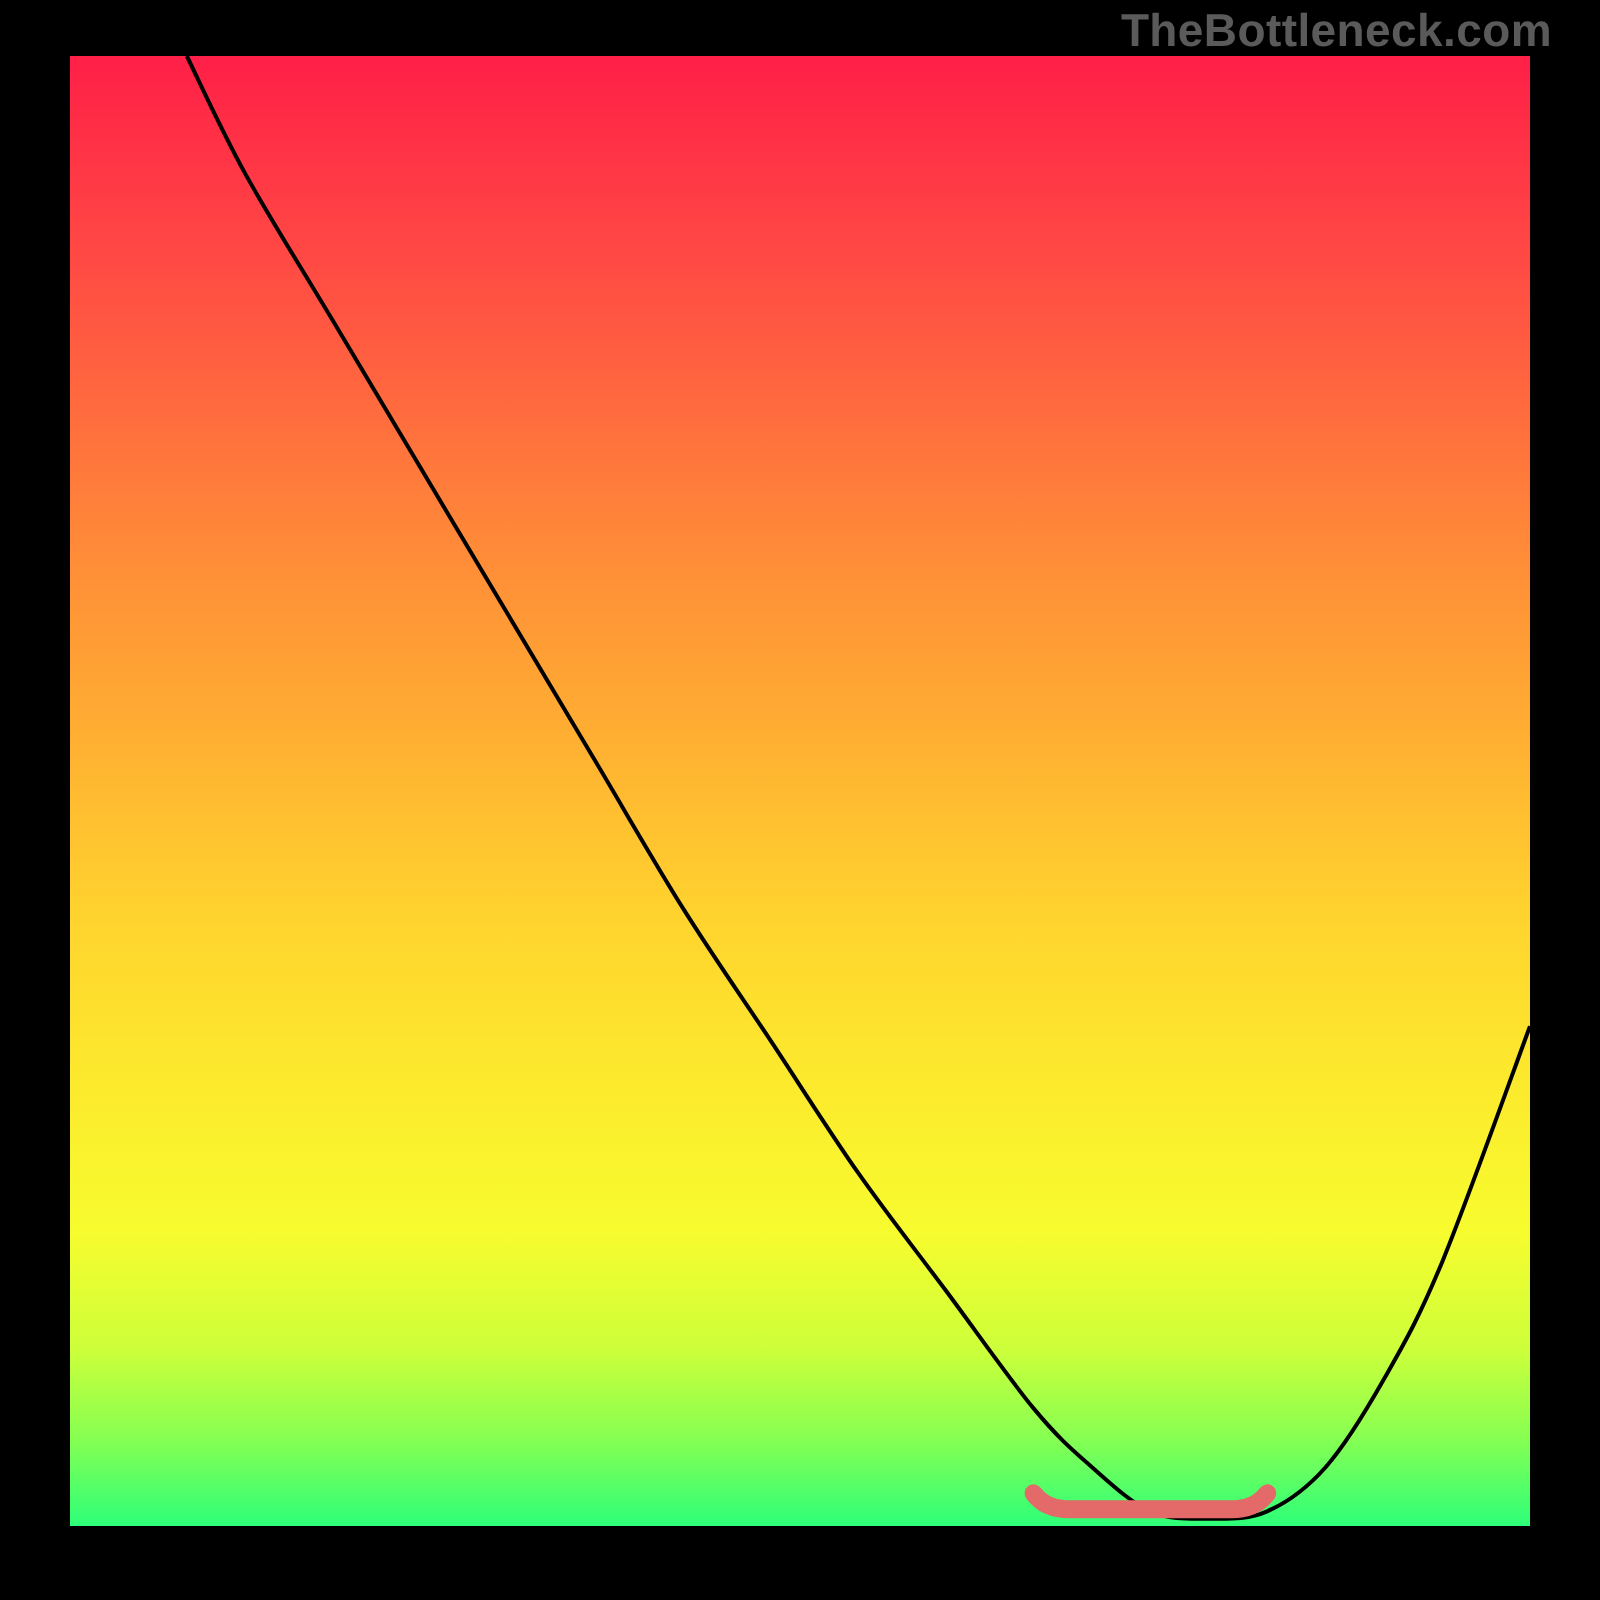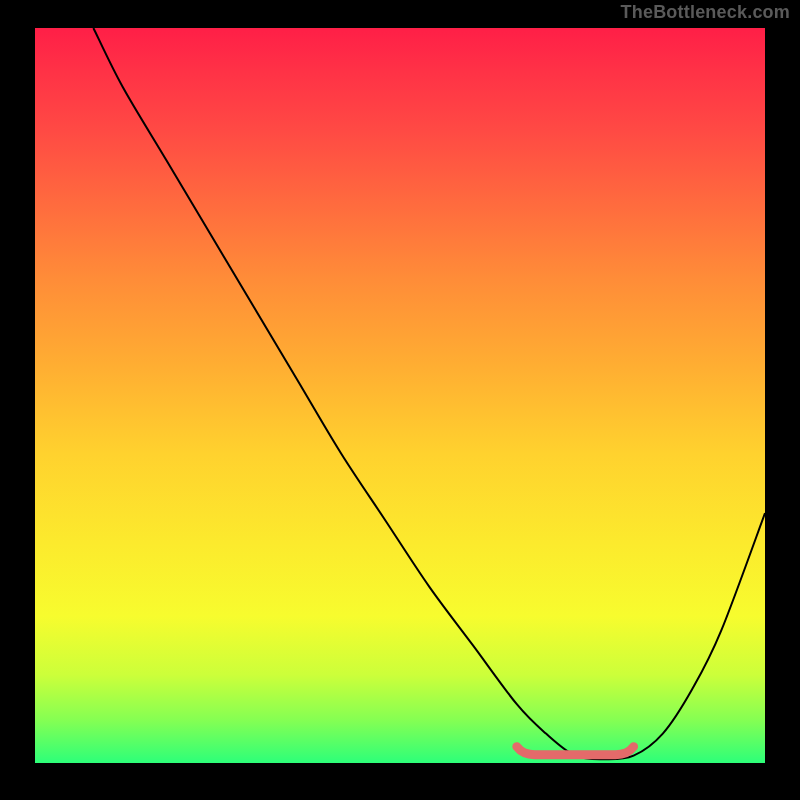--- a/index.html
+++ b/index.html
@@ -13,22 +13,22 @@
   }
   .frame {
     position: relative;
     width: 800px;
     height: 800px;
     background: #000;
   }
   .watermark {
     position: absolute;
     top: 2px;
-    right: 10px;
-    font-size: 18px;
+    right: 24px;
+    font-size: 23px;
     font-weight: 600;
     color: #5a5a5a;
     letter-spacing: 0.2px;
     z-index: 10;
   }
   .plot {
     position: absolute;
     left: 35px;
     top: 28px;
     width: 730px;

